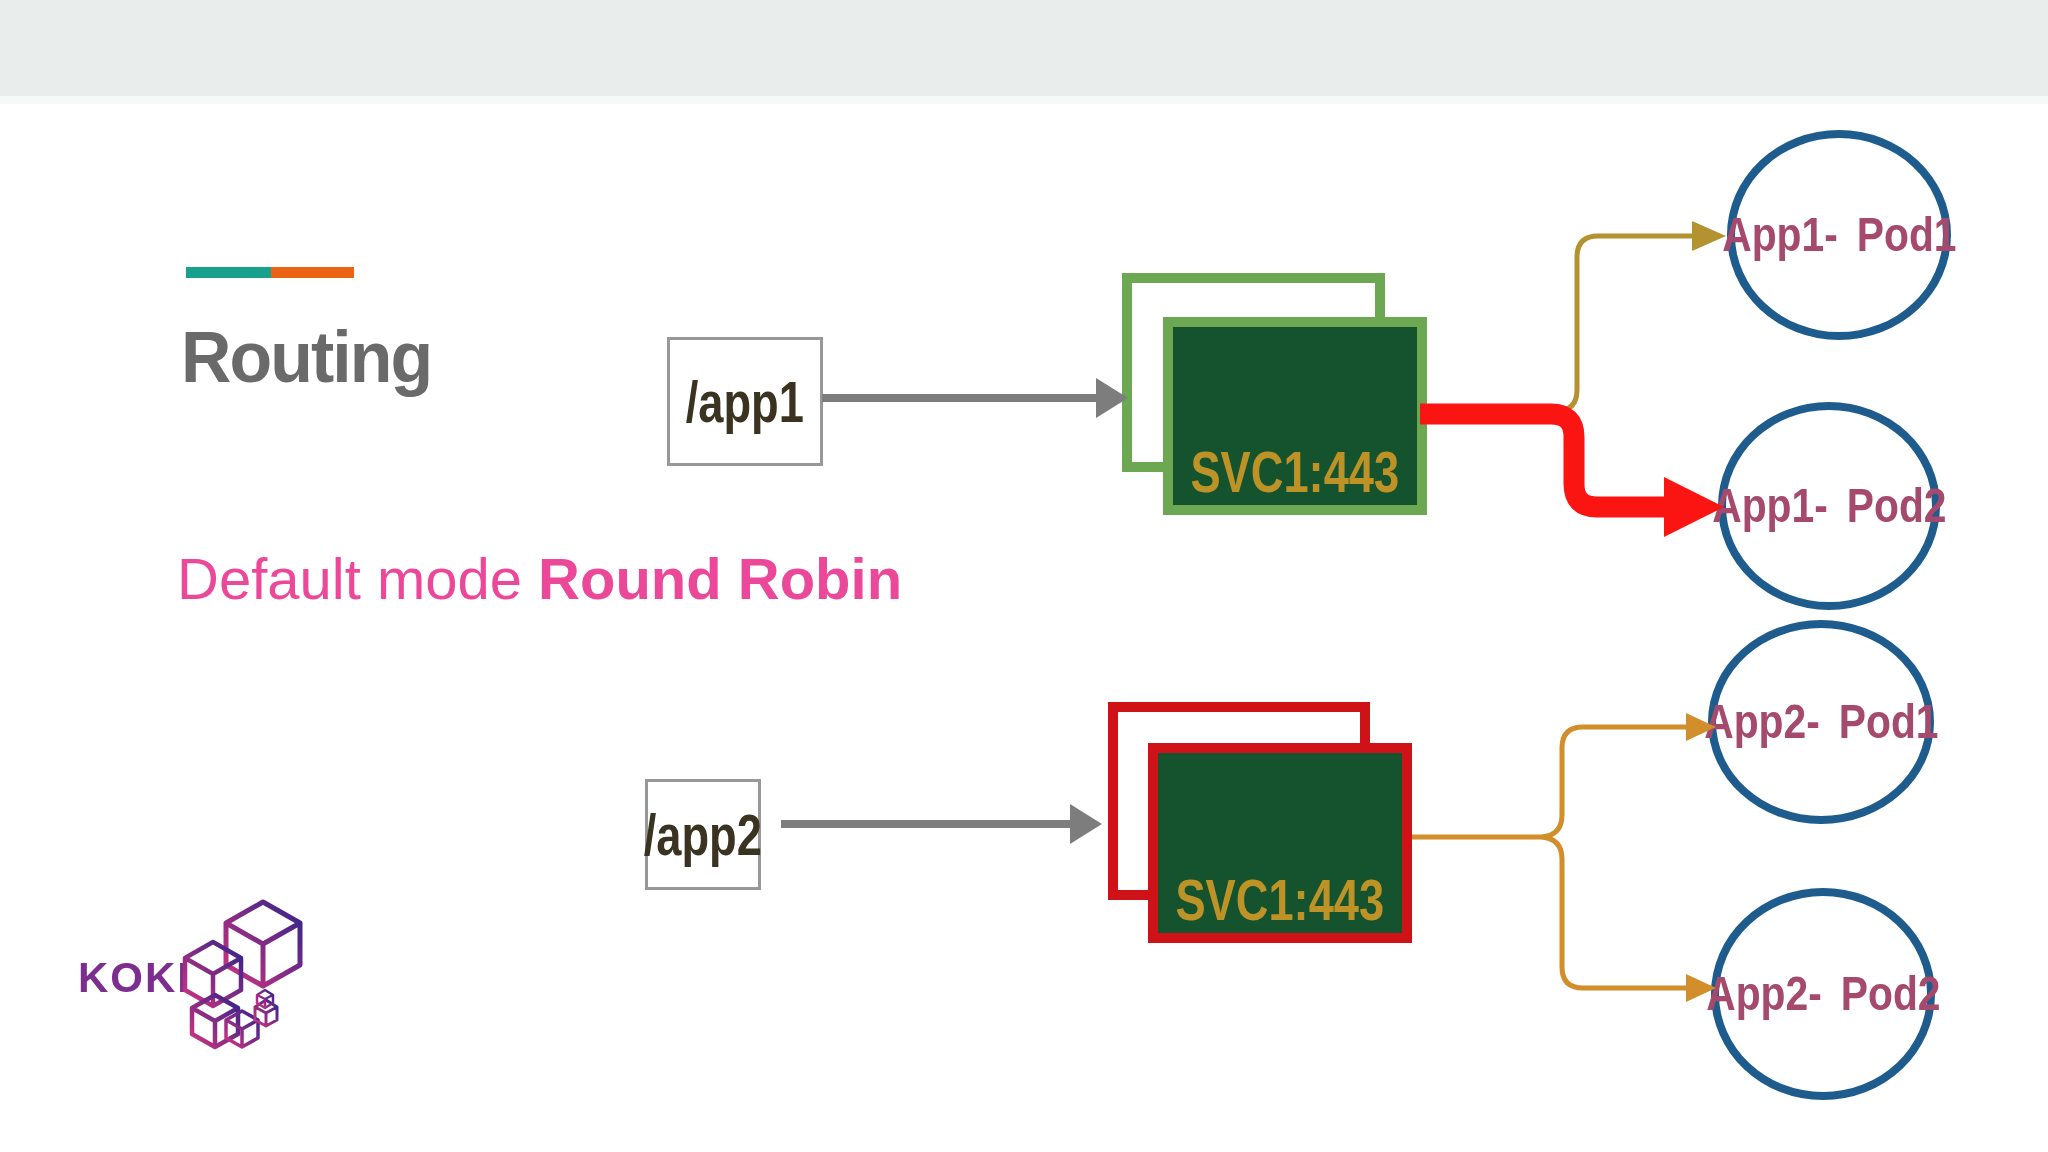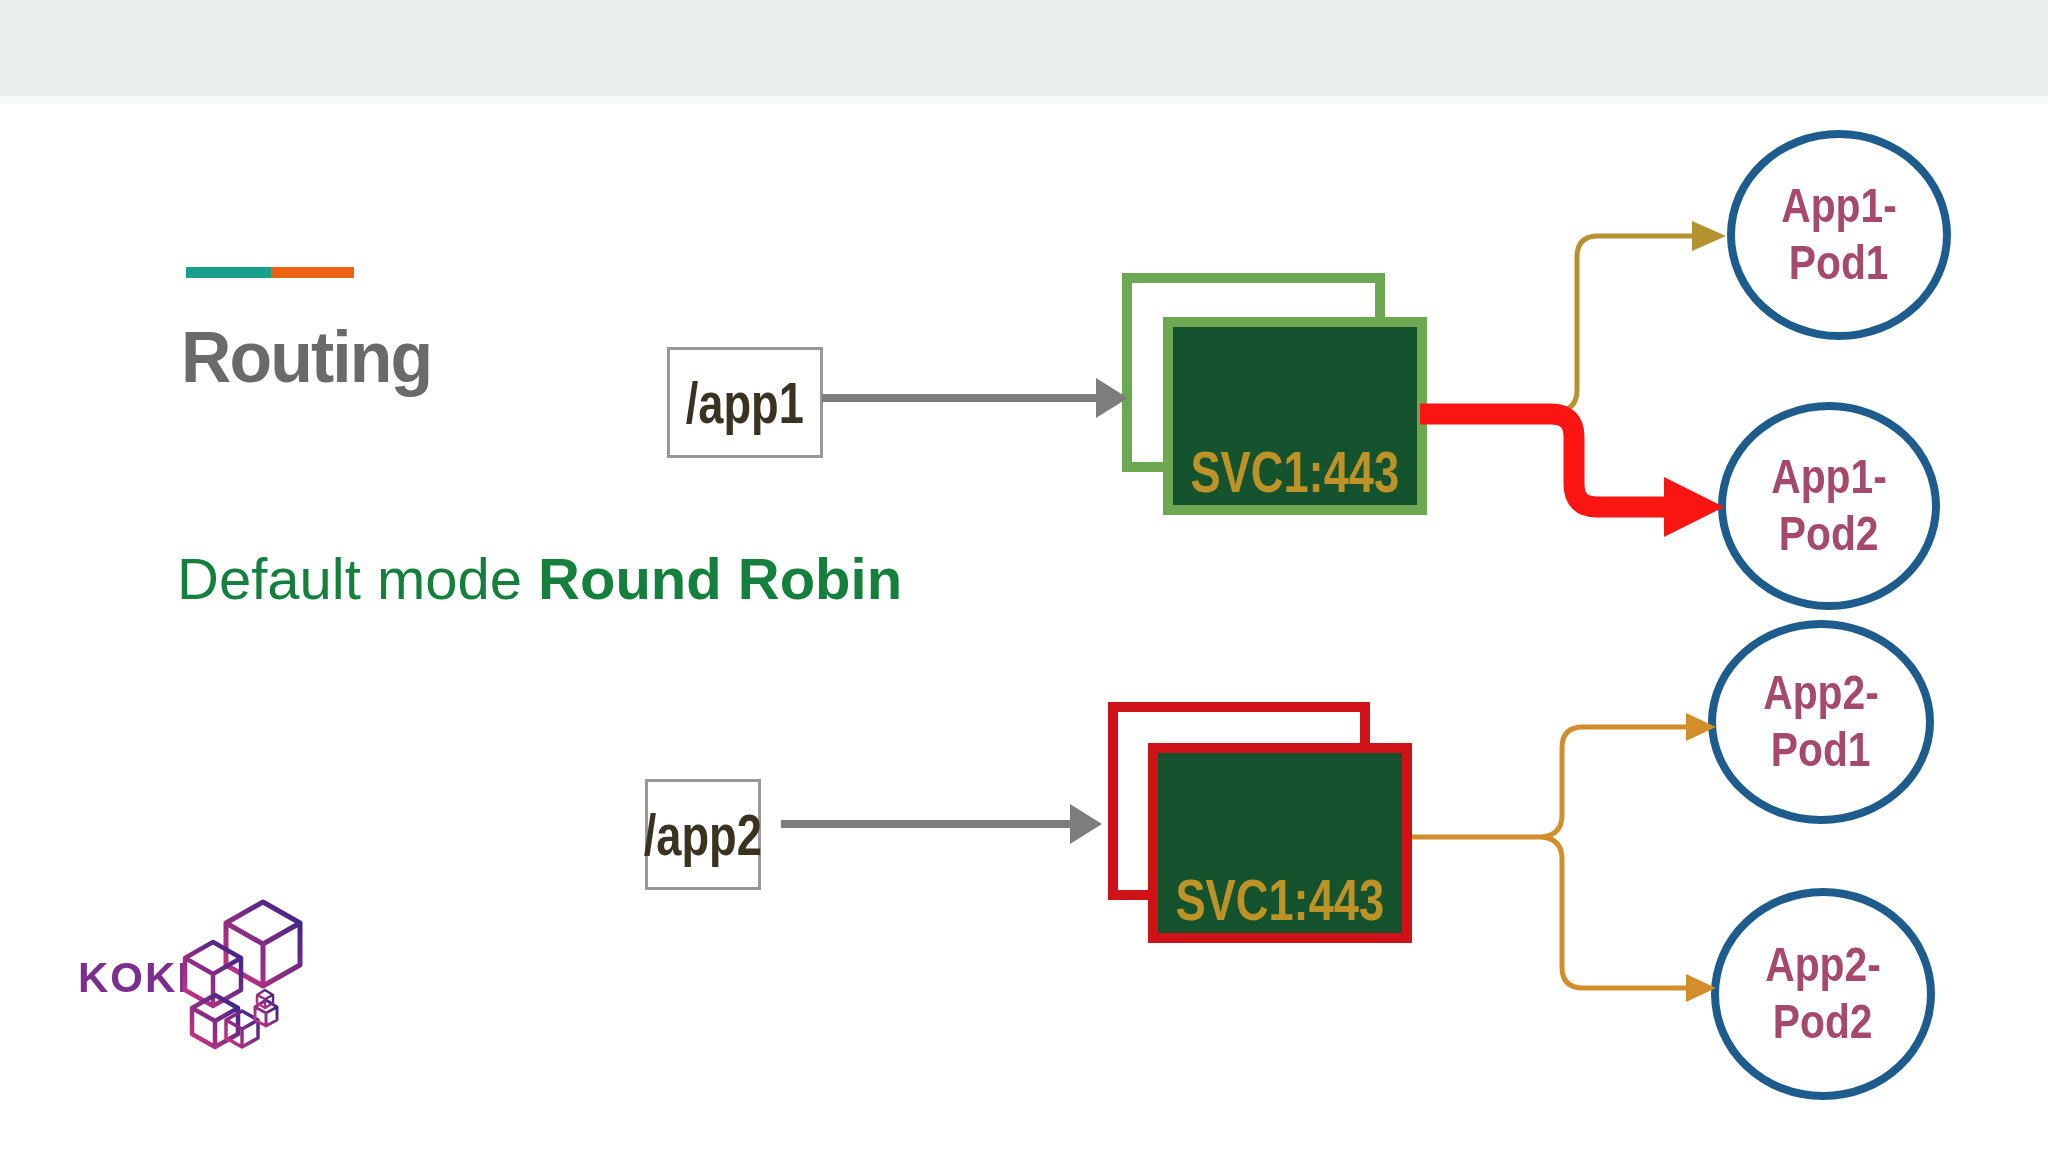--- a/index.html
+++ b/index.html
@@ -20,30 +20,30 @@
   .accent .seg-teal   { width:85px; height:100%; background:#18A08C; }
   .accent .seg-orange { flex:1;    height:100%; background:#EB6414; }
 
   .title {
     position:absolute; left:181px; top:316px; margin:0;
     font-size:72px; font-weight:700; color:#6A6A6A; letter-spacing:-2px;
     transform:scaleX(0.97); transform-origin:left center; white-space:nowrap;
   }
   .subtitle {
     position:absolute; left:177px; top:545px; margin:0;
-    font-size:58px; font-weight:400; color:#15803d; white-space:nowrap;
+    font-size:58px; font-weight:400; color:#ec4899; white-space:nowrap;
   }
   .subtitle strong { font-weight:700; }
 
   
   .route-box {
     position:absolute; background:#ffffff; border:3px solid #989898;
     display:flex; align-items:center; justify-content:center;
   }
-  .route-app1 { left:667px; top:347px; width:156px; height:111px; }
+  .route-app1 { left:667px; top:337px; width:156px; height:129px; }
   .route-app2 { left:645px; top:779px; width:116px; height:111px; }
   .route-label {
     font-size:58px; font-weight:700; color:#3B3322;
     transform:scaleX(0.78); white-space:nowrap;
   }
 
   
   .svc-back  { position:absolute; border:10px solid; background:transparent; }
   .svc-front { position:absolute; border:10px solid; background:#14532d;
                display:flex; justify-content:center; align-items:flex-end; }
@@ -54,21 +54,21 @@
   .svc-back-red    { left:1108px; top:702px; width:262px; height:198px; }
   .svc-front-red   { left:1148px; top:743px; width:264px; height:200px; }
   .svc-label {
     margin-top:30px; font-size:58px; font-weight:700; color:#BD9227;
     transform:scaleX(0.78); white-space:nowrap;
   }
 
   
   .pod {
     position:absolute; border:8px solid #1E5C8E; border-radius:50%;
-    background:#ffffff; display:flex; flex-direction:column;
+    background:#ffffff; display:flex; flex-direction:row;
     align-items:center; justify-content:center;
   }
   .pod span {
     font-size:48px; font-weight:700; color:#A54A6D; line-height:1.18;
     transform:scaleX(0.85); white-space:nowrap;
   }
   .pod-1 { left:1727px; top:130px; width:224px; height:210px; }
   .pod-2 { left:1718px; top:402px; width:222px; height:208px; }
   .pod-3 { left:1708px; top:620px; width:226px; height:204px; }
   .pod-4 { left:1711px; top:888px; width:224px; height:212px; }

